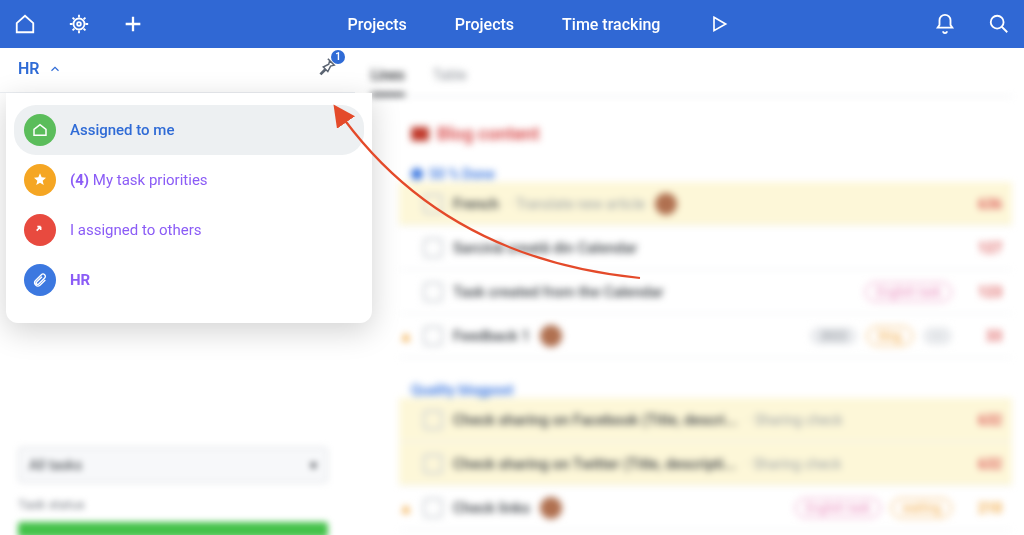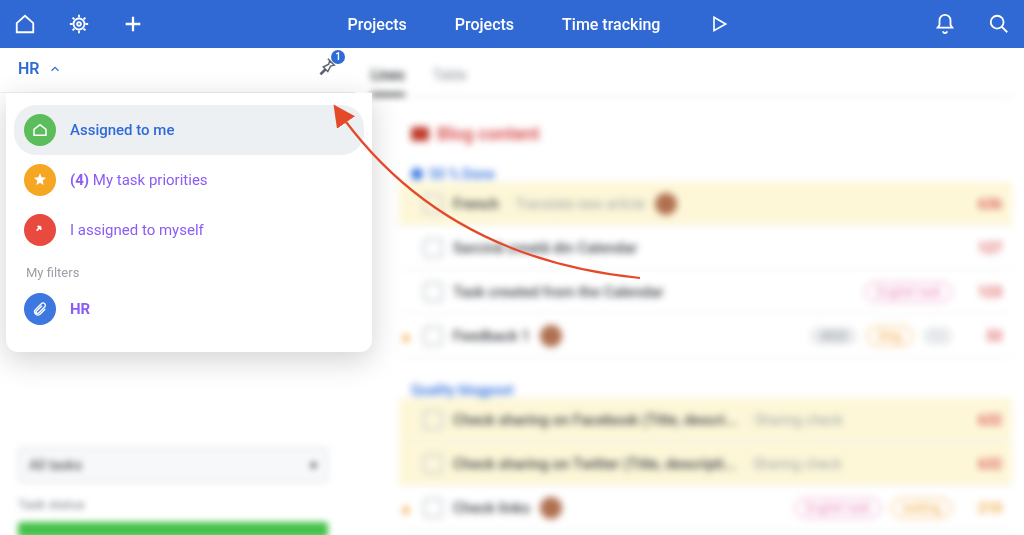--- a/index.html
+++ b/index.html
@@ -161,24 +161,23 @@
         </span>
         <span class="pi-text"><span class="bold-prefix">(4) </span><span>My task priorities</span></span>
       </div>
       <div class="panel-item">
         <span class="pi-icon ic-red">
           <svg viewBox="0 0 24 24" fill="none" stroke="#fff" stroke-width="2.4">
               <path d="M7 13l6-6M13 7h-5M13 7v5"></path>
               <path d="M5 12v5a2 2 0 0 0 2 2h10a2 2 0 0 0 2-2v-5" stroke-width="0"></path>
             </svg>
         </span>
-        <span class="pi-text">I assigned to myself</span>
-      </div>
-
-      <div class="panel-subhead">My filters</div>
+        <span class="pi-text">I assigned to others</span>
+      </div>
+
 
       <div class="panel-item bold-label">
         <span class="pi-icon ic-blue">
           <svg viewBox="0 0 24 24" fill="none" stroke="#fff" stroke-width="2">
               <path d="M20 12l-8 8a5 5 0 0 1-7-7l9-9a3.5 3.5 0 0 1 5 5l-9 9a2 2 0 0 1-3-3l8-8"></path>
             </svg>
         </span>
         <span class="pi-text">HR</span>
       </div>
     </div>

